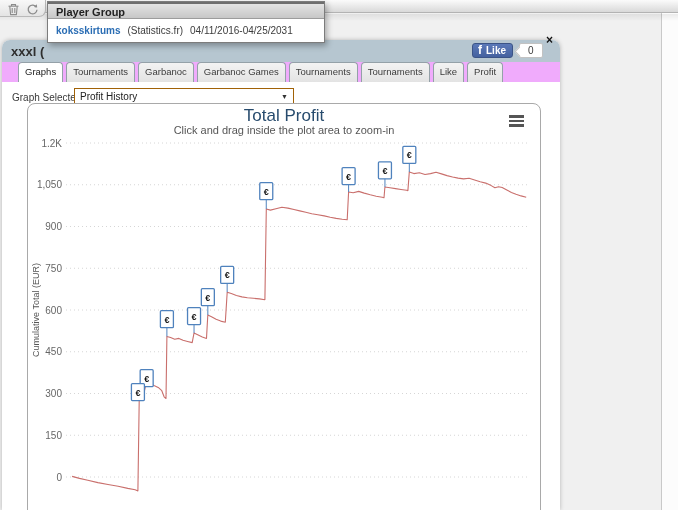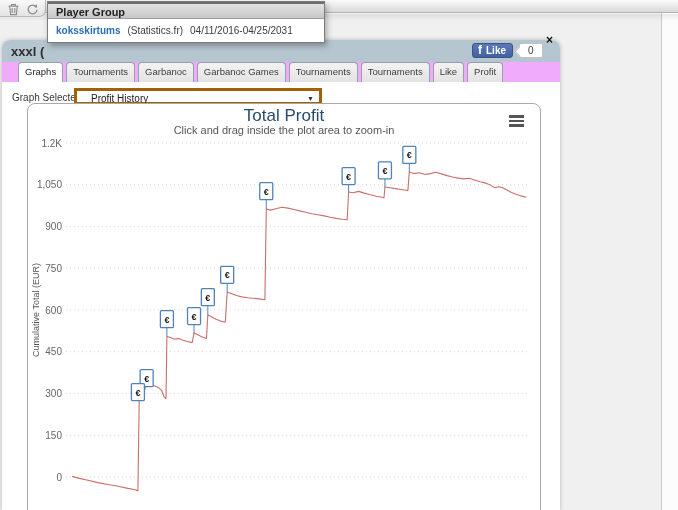--- a/index.html
+++ b/index.html
@@ -51,22 +51,22 @@
   .tabbar{position:absolute;left:0;top:22px;right:0;height:20px;background:#f0abfc;
     display:flex;padding-left:16px;white-space:nowrap;}
   .tab{font-size:9.5px;color:#3b3b3b;background:linear-gradient(#f3f3f3,#e3e3e3);
     border:1px solid #94a1a8;border-bottom:none;border-radius:4px 4px 0 0;
     padding:3px 6px;margin-right:3px;cursor:pointer;}
   .tab.active{background:#fff;color:#222;padding-bottom:5px;position:relative;z-index:2;}
 
   
   .content{position:absolute;left:0;top:42px;right:0;bottom:0;background:#fff;}
   .sel-label{position:absolute;left:10px;top:10px;font-size:10px;color:#3a3a3a;}
-  .sel-box{position:absolute;left:72px;top:6px;width:248px;height:17px;background:#fff;
-    border:3px solid #a16207;font-size:10px;color:#222;padding:2px 14px 0 14px;cursor:pointer;}
+  .sel-box{position:absolute;left:72px;top:6px;width:220px;height:17px;background:#fff;
+    border:1px solid #a16207;font-size:10px;color:#222;padding:2px 14px 0 5px;cursor:pointer;}
   .sel-arrow{position:absolute;right:5px;top:4px;font-size:7px;color:#333;}
 
   
   .chart-panel{position:absolute;left:25px;top:21px;width:514px;height:420px;background:#fff;
     border:1px solid #a9a9a9;border-radius:8px;overflow:hidden;}
   .chart-panel svg{position:absolute;left:0;top:0;}
   svg text{font-family:"Liberation Sans",sans-serif;}
   .burger{position:absolute;right:16px;top:11px;width:15px;height:12px;cursor:pointer;}
   .burger div{width:15px;height:2.5px;background:#555;margin-bottom:2px;}
 

